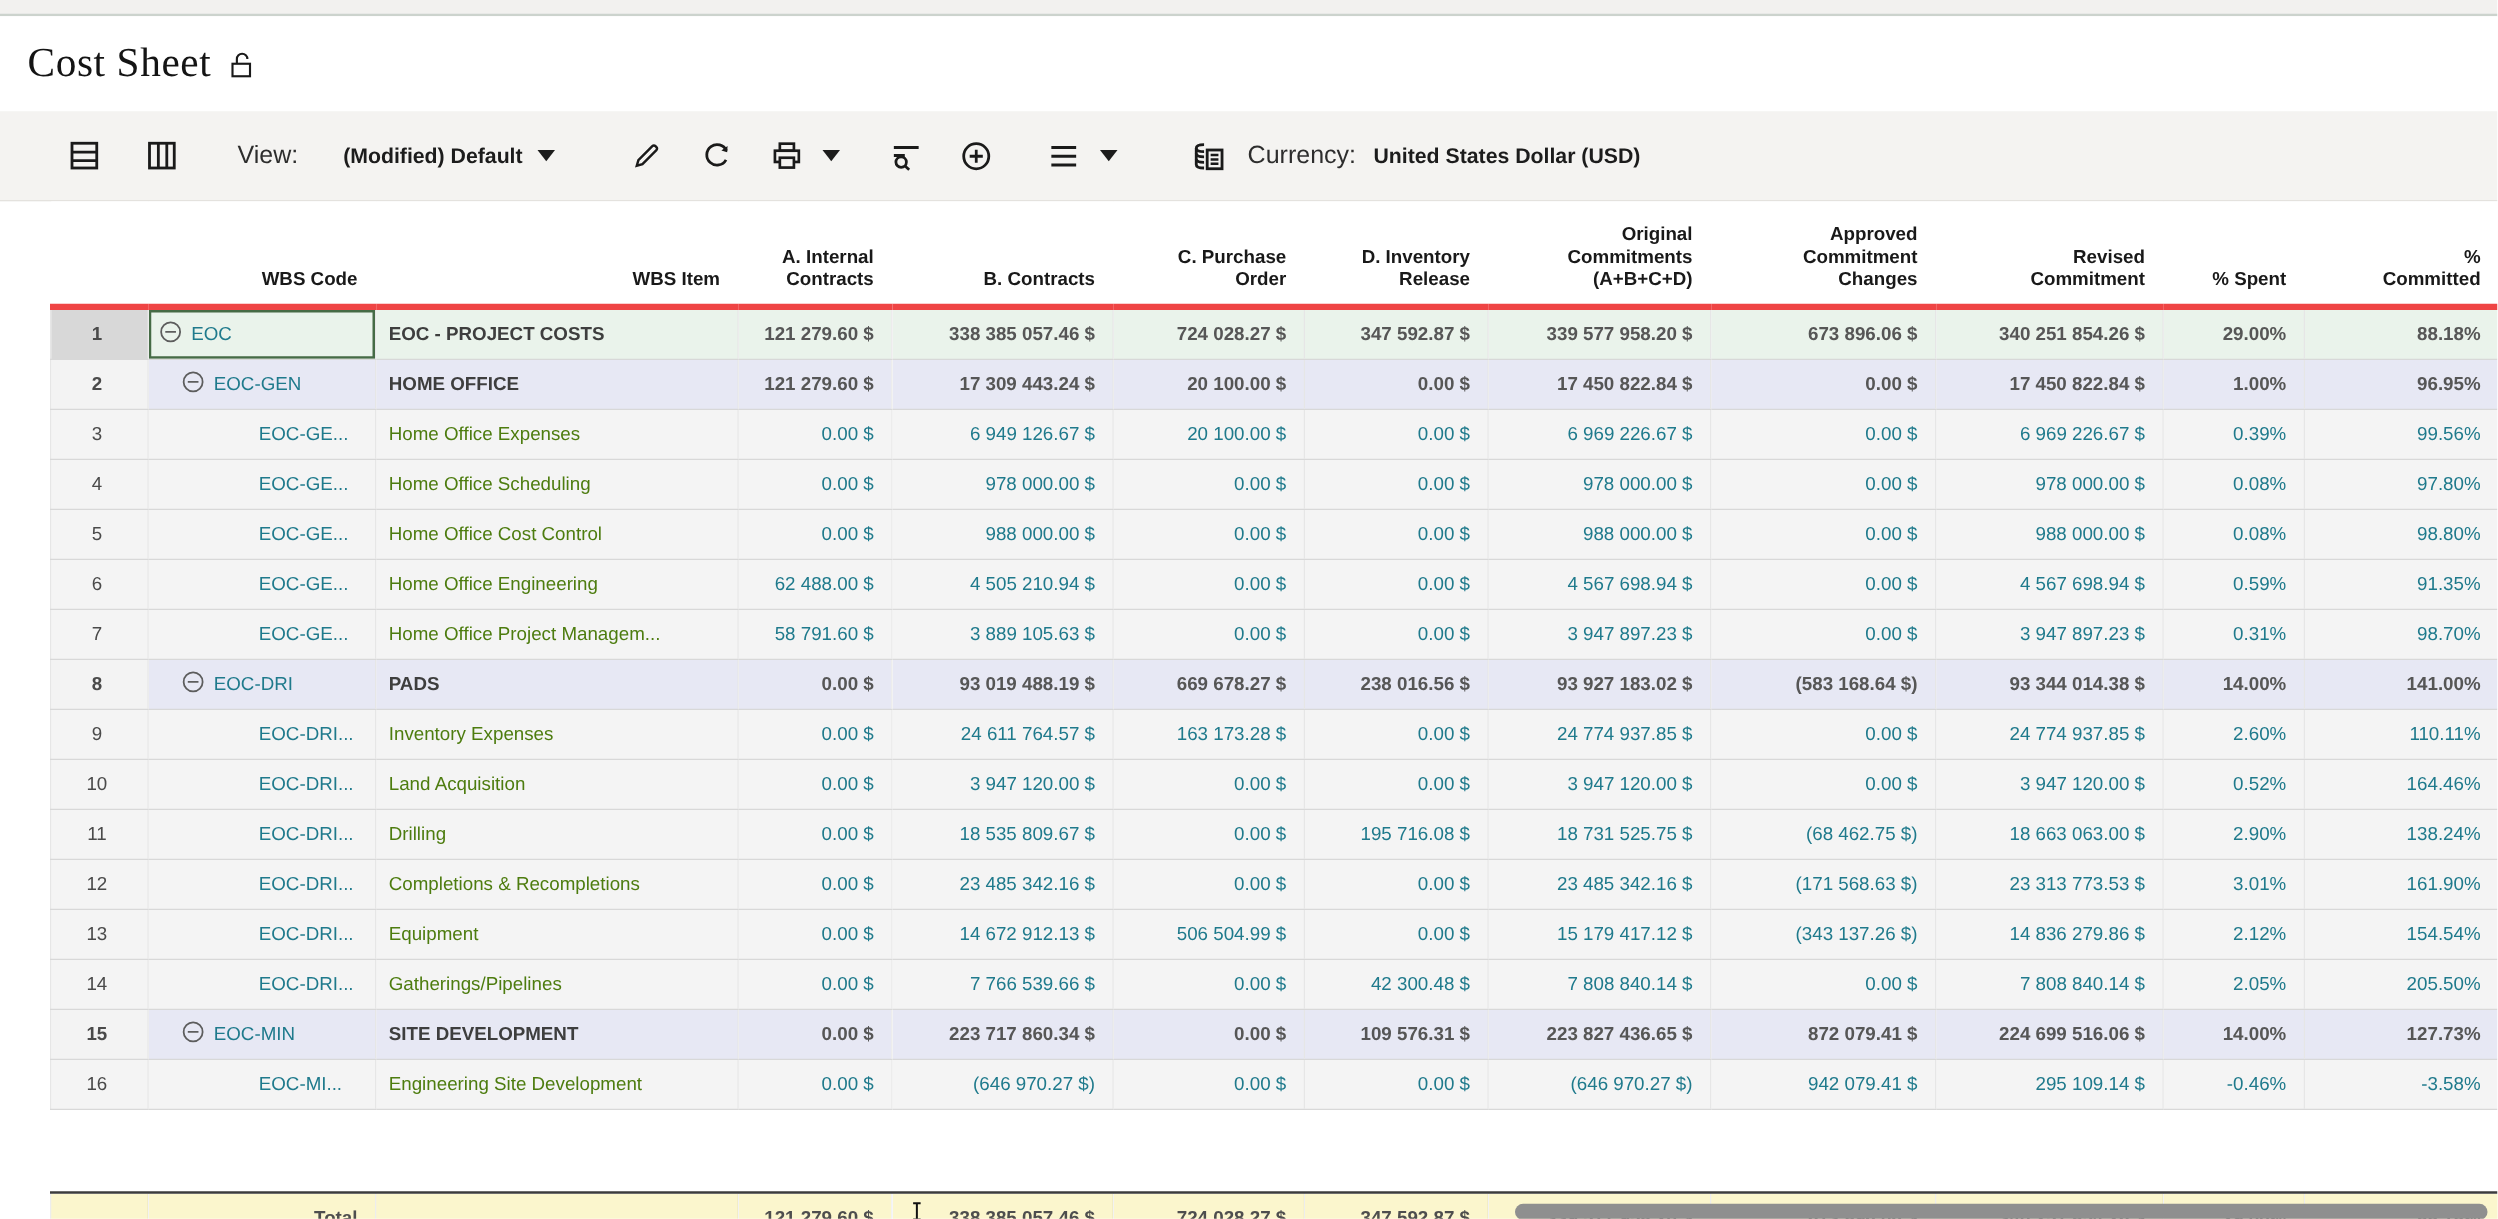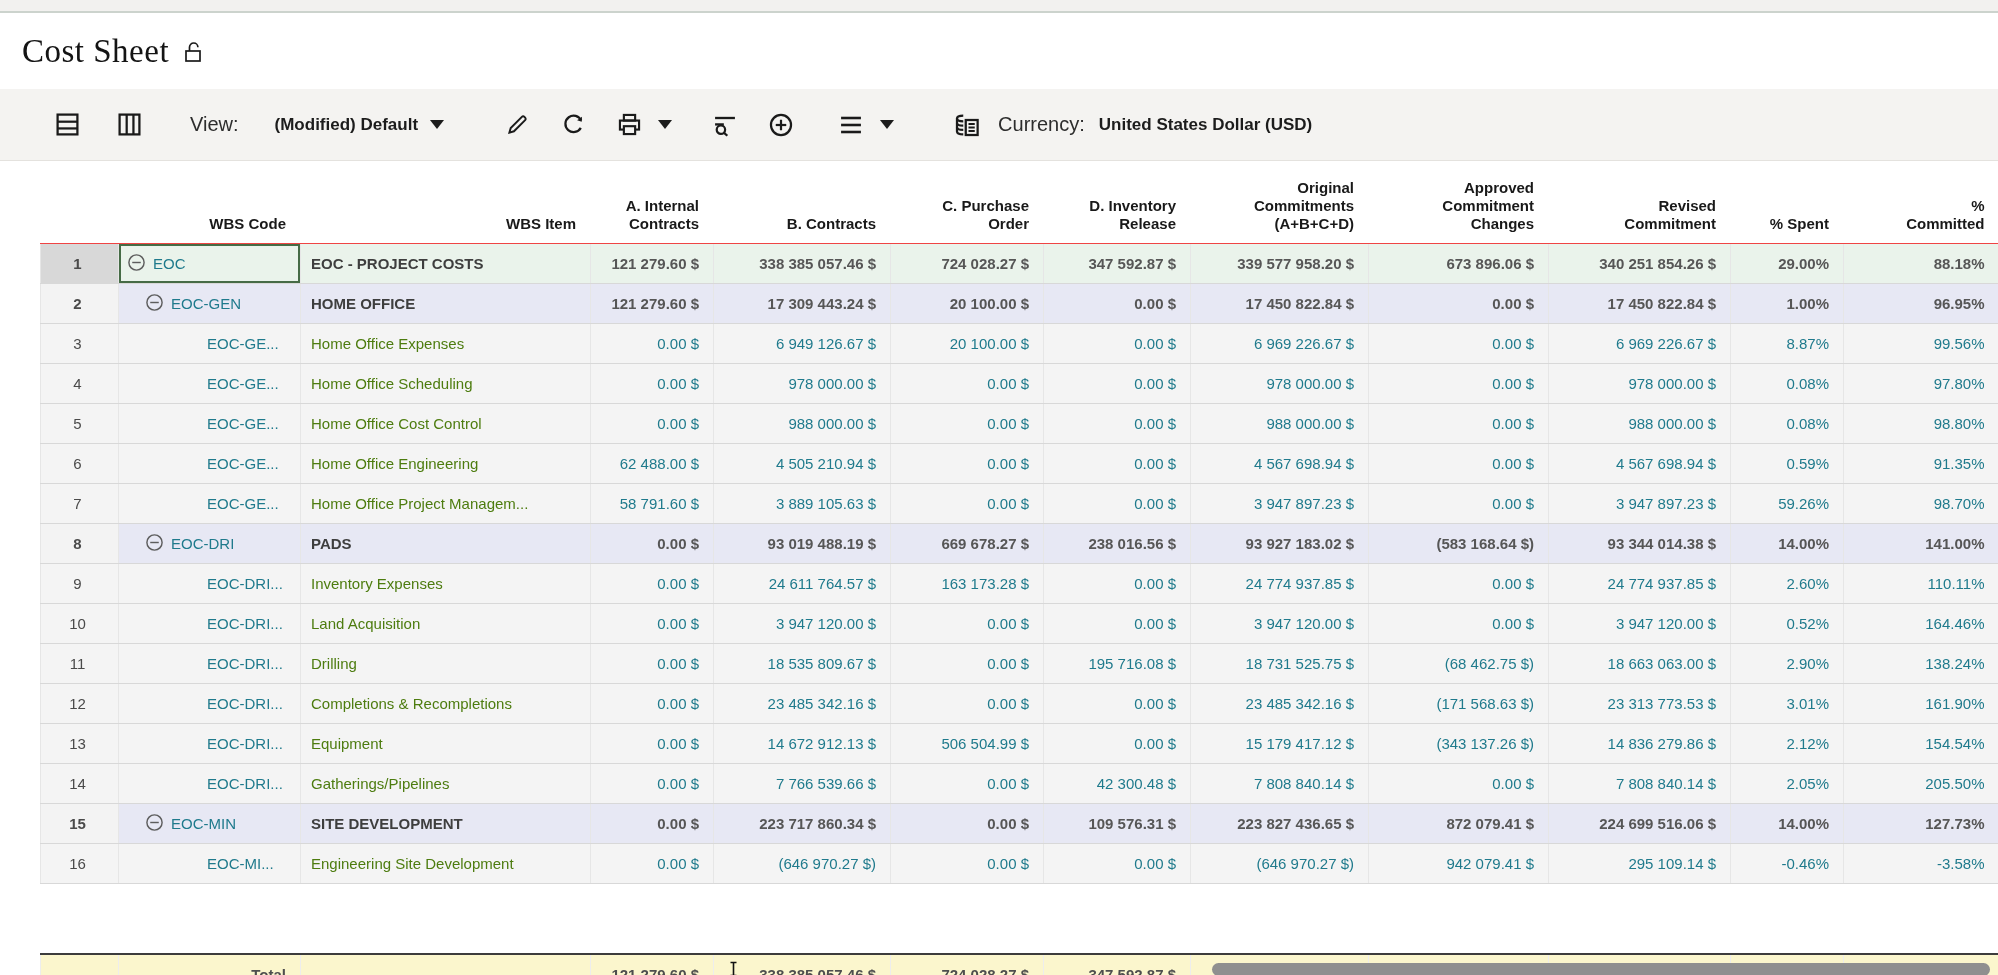--- a/index.html
+++ b/index.html
@@ -13,21 +13,21 @@
   .tb-label{font-size:20px;color:#2d2d2d;}
   .tb-value{font-size:17px;color:#1c1c1c;font-weight:700;}
   .caret{width:0;height:0;border-left:7px solid transparent;border-right:7px solid transparent;border-top:9px solid #1c1c1c;margin-left:12px;flex:none;}.sp14{width:14px;flex:none}.sp22{width:22px;flex:none}.sp28{width:28px;flex:none}
   .sp36{width:36px;flex:none}.sp44{width:44px;flex:none}.sp56{width:56px;flex:none}
 
   
   .table-wrap{margin-left:40px;width:1958px;position:relative;}
   .grid-clip{height:760px;overflow:hidden;}
   table.grid{border-collapse:collapse;table-layout:fixed;width:1958px;border-left:1px solid #dcdcdc;}
   table.grid th{height:72px;vertical-align:bottom;font-size:15px;font-weight:700;color:#191919;
-     padding:0 14px 10px 10px;white-space:pre-line;line-height:18px;background:#fff;border-bottom:1px solid #ef4444;
+     padding:0 14px 10px 10px;white-space:pre-line;line-height:18px;background:#fff;border-bottom:5px solid #ef4444;
      border-left:1px solid transparent;text-align:right;}
   th.c-num{padding:0;}
   th.c-code{text-align:left;background:#e2e2e2;border-left-color:#b5b5b5;}
   th.c-item{text-align:left;border-left-color:#cfcfcf;padding-left:14px;}
   th.c-a{border-left-color:#a3a3a3;}
   table.grid td{height:39px;font-size:15px;white-space:nowrap;overflow:hidden;padding:0 14px 0 10px;
      border-bottom:1px solid #d8d8d8;border-left:1px solid #e6e6e6;}
   td.c-num{border-left:none;background:#f3f3f3;text-align:center;color:#4a4a4a;padding:0;}
   td.c-code{border-left:1px solid #b5b5b5;}
   td.c-item{color:#4d7c0f;padding-left:14px;}
@@ -243,21 +243,21 @@
             <td class="c-num">3</td>
             <td class="c-code lvl2 no-exp"><span class="code-text">EOC-GE...</span></td>
             <td class="c-item">Home Office Expenses</td>
             <td class="c-a val">0.00 $</td>
             <td class="c-b val">6 949 126.67 $</td>
             <td class="c-c val">20 100.00 $</td>
             <td class="c-d val">0.00 $</td>
             <td class="c-orig val">6 969 226.67 $</td>
             <td class="c-appr val">0.00 $</td>
             <td class="c-rev val">6 969 226.67 $</td>
-            <td class="c-spent val">8.87%</td>
+            <td class="c-spent val">0.39%</td>
             <td class="c-comm val">99.56%</td>
           </tr>
           <tr class="row leaf">
             <td class="c-num">4</td>
             <td class="c-code lvl2 no-exp"><span class="code-text">EOC-GE...</span></td>
             <td class="c-item">Home Office Scheduling</td>
             <td class="c-a val">0.00 $</td>
             <td class="c-b val">978 000.00 $</td>
             <td class="c-c val">0.00 $</td>
             <td class="c-d val">0.00 $</td>
@@ -299,21 +299,21 @@
             <td class="c-num">7</td>
             <td class="c-code lvl2 no-exp"><span class="code-text">EOC-GE...</span></td>
             <td class="c-item">Home Office Project Managem...</td>
             <td class="c-a val">58 791.60 $</td>
             <td class="c-b val">3 889 105.63 $</td>
             <td class="c-c val">0.00 $</td>
             <td class="c-d val">0.00 $</td>
             <td class="c-orig val">3 947 897.23 $</td>
             <td class="c-appr val">0.00 $</td>
             <td class="c-rev val">3 947 897.23 $</td>
-            <td class="c-spent val">59.26%</td>
+            <td class="c-spent val">0.31%</td>
             <td class="c-comm val">98.70%</td>
           </tr>
           <tr class="row group">
             <td class="c-num">8</td>
             <td class="c-code lvl1"><span class="expander"><svg width="19" height="19" viewBox="0 0 20 20">
                   <circle cx="10" cy="10" r="8" fill="none" stroke="#5d5d5d" stroke-width="1.5"></circle>
                   <line x1="5.5" y1="10" x2="14.5" y2="10" stroke="#5d5d5d" stroke-width="1.5"></line>
                 </svg></span><span class="code-text">EOC-DRI</span></td>
             <td class="c-item">PADS</td>
             <td class="c-a val">0.00 $</td>

